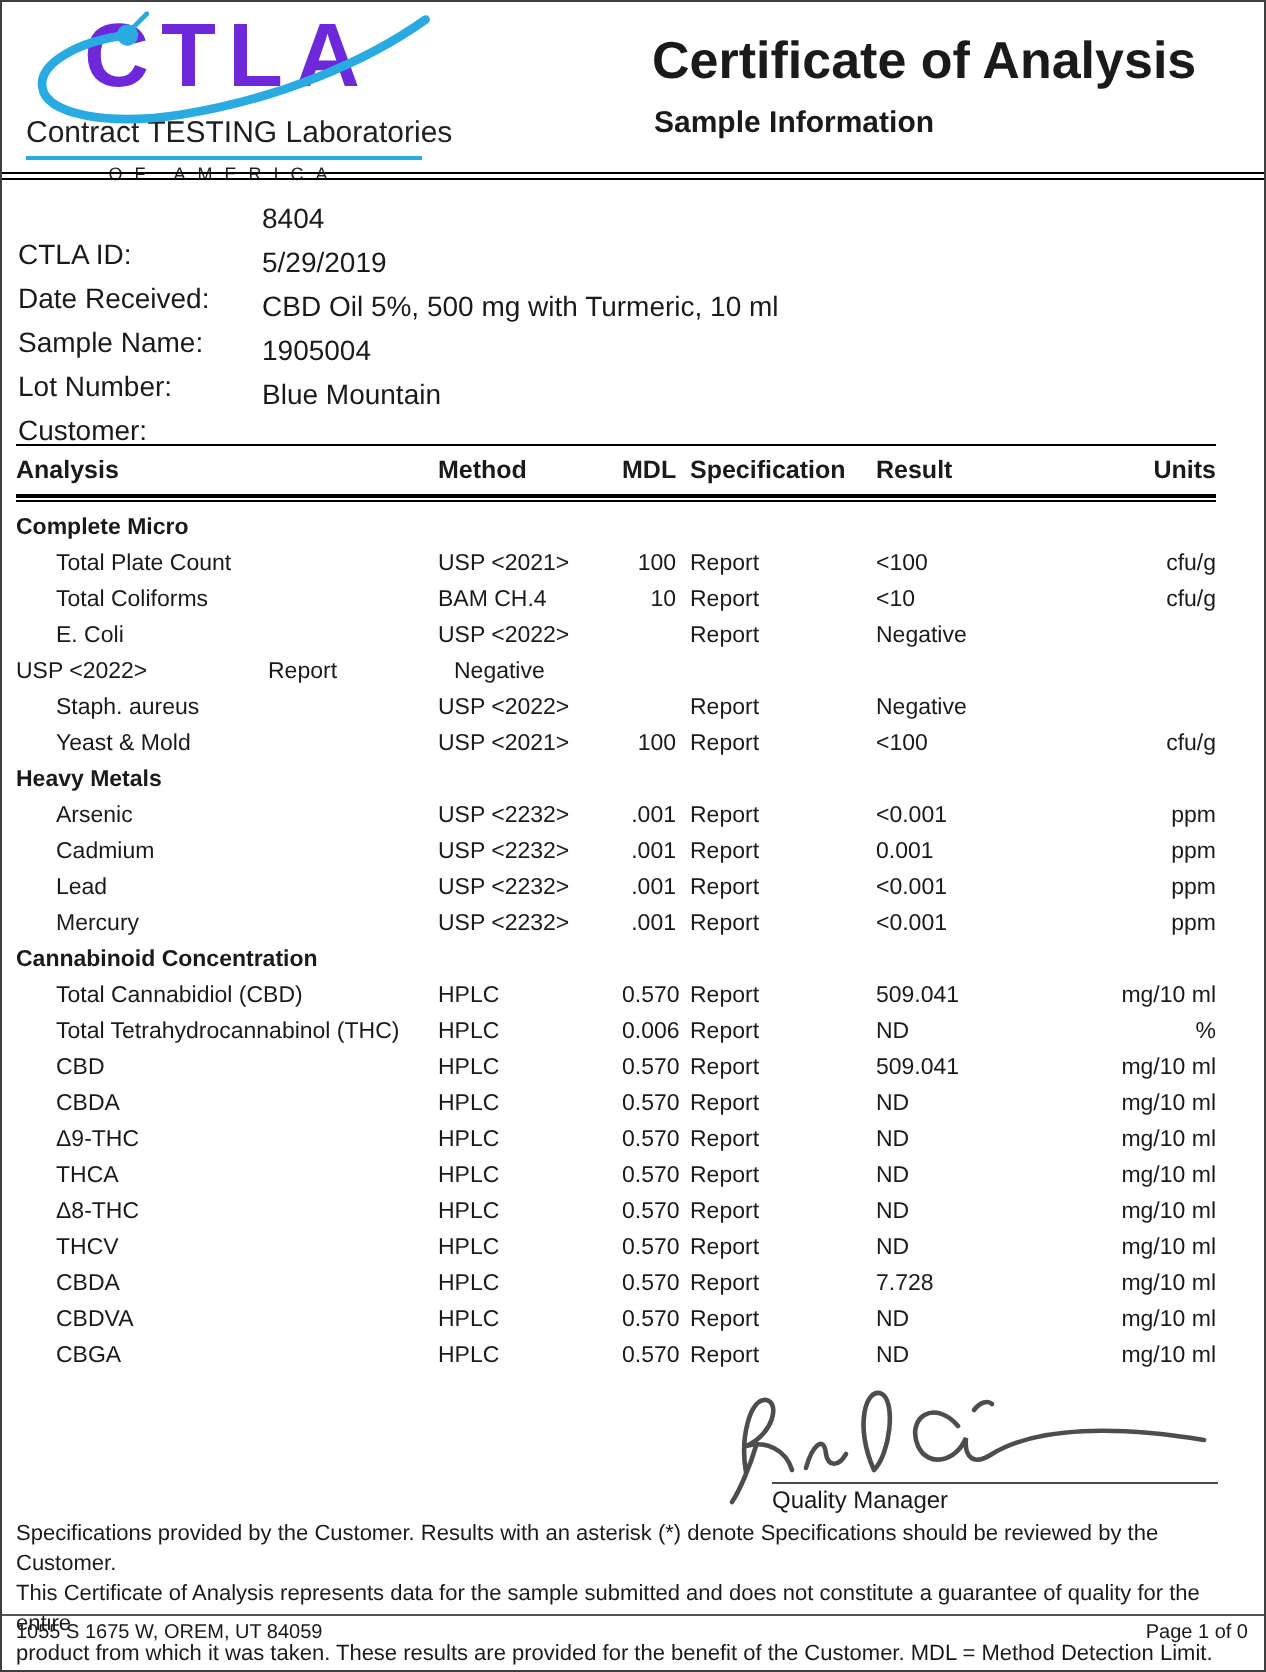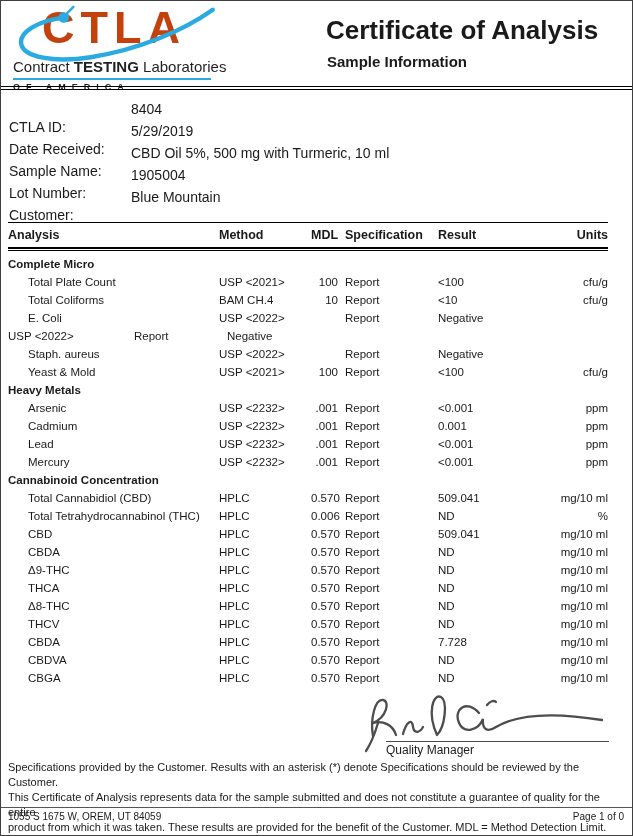--- a/index.html
+++ b/index.html
@@ -6,30 +6,30 @@
   .page{
     position:relative;width:633px;height:836px;box-sizing:border-box;
     margin:0 auto;background:#ffffff;border:1px solid #3f3f3f;
     font-family:"Liberation Sans",sans-serif;color:#1a1a1a;overflow:hidden;
   }
   
   .logo{position:absolute;left:10px;top:3px;width:205px;height:88px;}
   .logo-swoosh{position:absolute;left:0;top:0;z-index:2;}
   .logo-acronym{
     position:absolute;left:31px;top:1px;z-index:1;line-height:1;
-    font-size:45px;font-weight:bold;letter-spacing:6px;color:#c2410c;
+    font-size:45px;font-weight:bold;letter-spacing:6px;color:#6d28d9;
   }
   .logo-tagline{
     position:absolute;left:2px;top:54px;width:198px;white-space:nowrap;
     font-size:15px;color:#231f20;border-bottom:2px solid #29abe2;padding-bottom:3px;
   }
-  .logo-tagline b{font-weight:bold;}
+  .logo-tagline b{font-weight:normal;}
   .logo-subline{
-    position:absolute;left:2px;top:78px;width:198px;
-    font-size:9px;font-weight:bold;letter-spacing:6px;color:#231f20;
+    position:absolute;left:2px;top:78px;width:198px;text-align:center;
+    font-size:9px;font-weight:normal;letter-spacing:6px;color:#231f20;
   }
   
   .doc-title{position:absolute;left:325px;top:14px;font-size:26px;font-weight:bold;}
   .doc-subtitle{position:absolute;left:326px;top:52px;font-size:15px;font-weight:bold;}
   .rule-double-top{position:absolute;left:0;right:0;top:85px;height:2px;
     border-top:1px solid #000;border-bottom:1px solid #000;}
   
   .sample-info{position:absolute;left:8px;top:97px;font-size:14px;}
   .info-row{display:flex;height:22px;line-height:22px;}
   .info-label{width:122px;margin-top:18px;}

